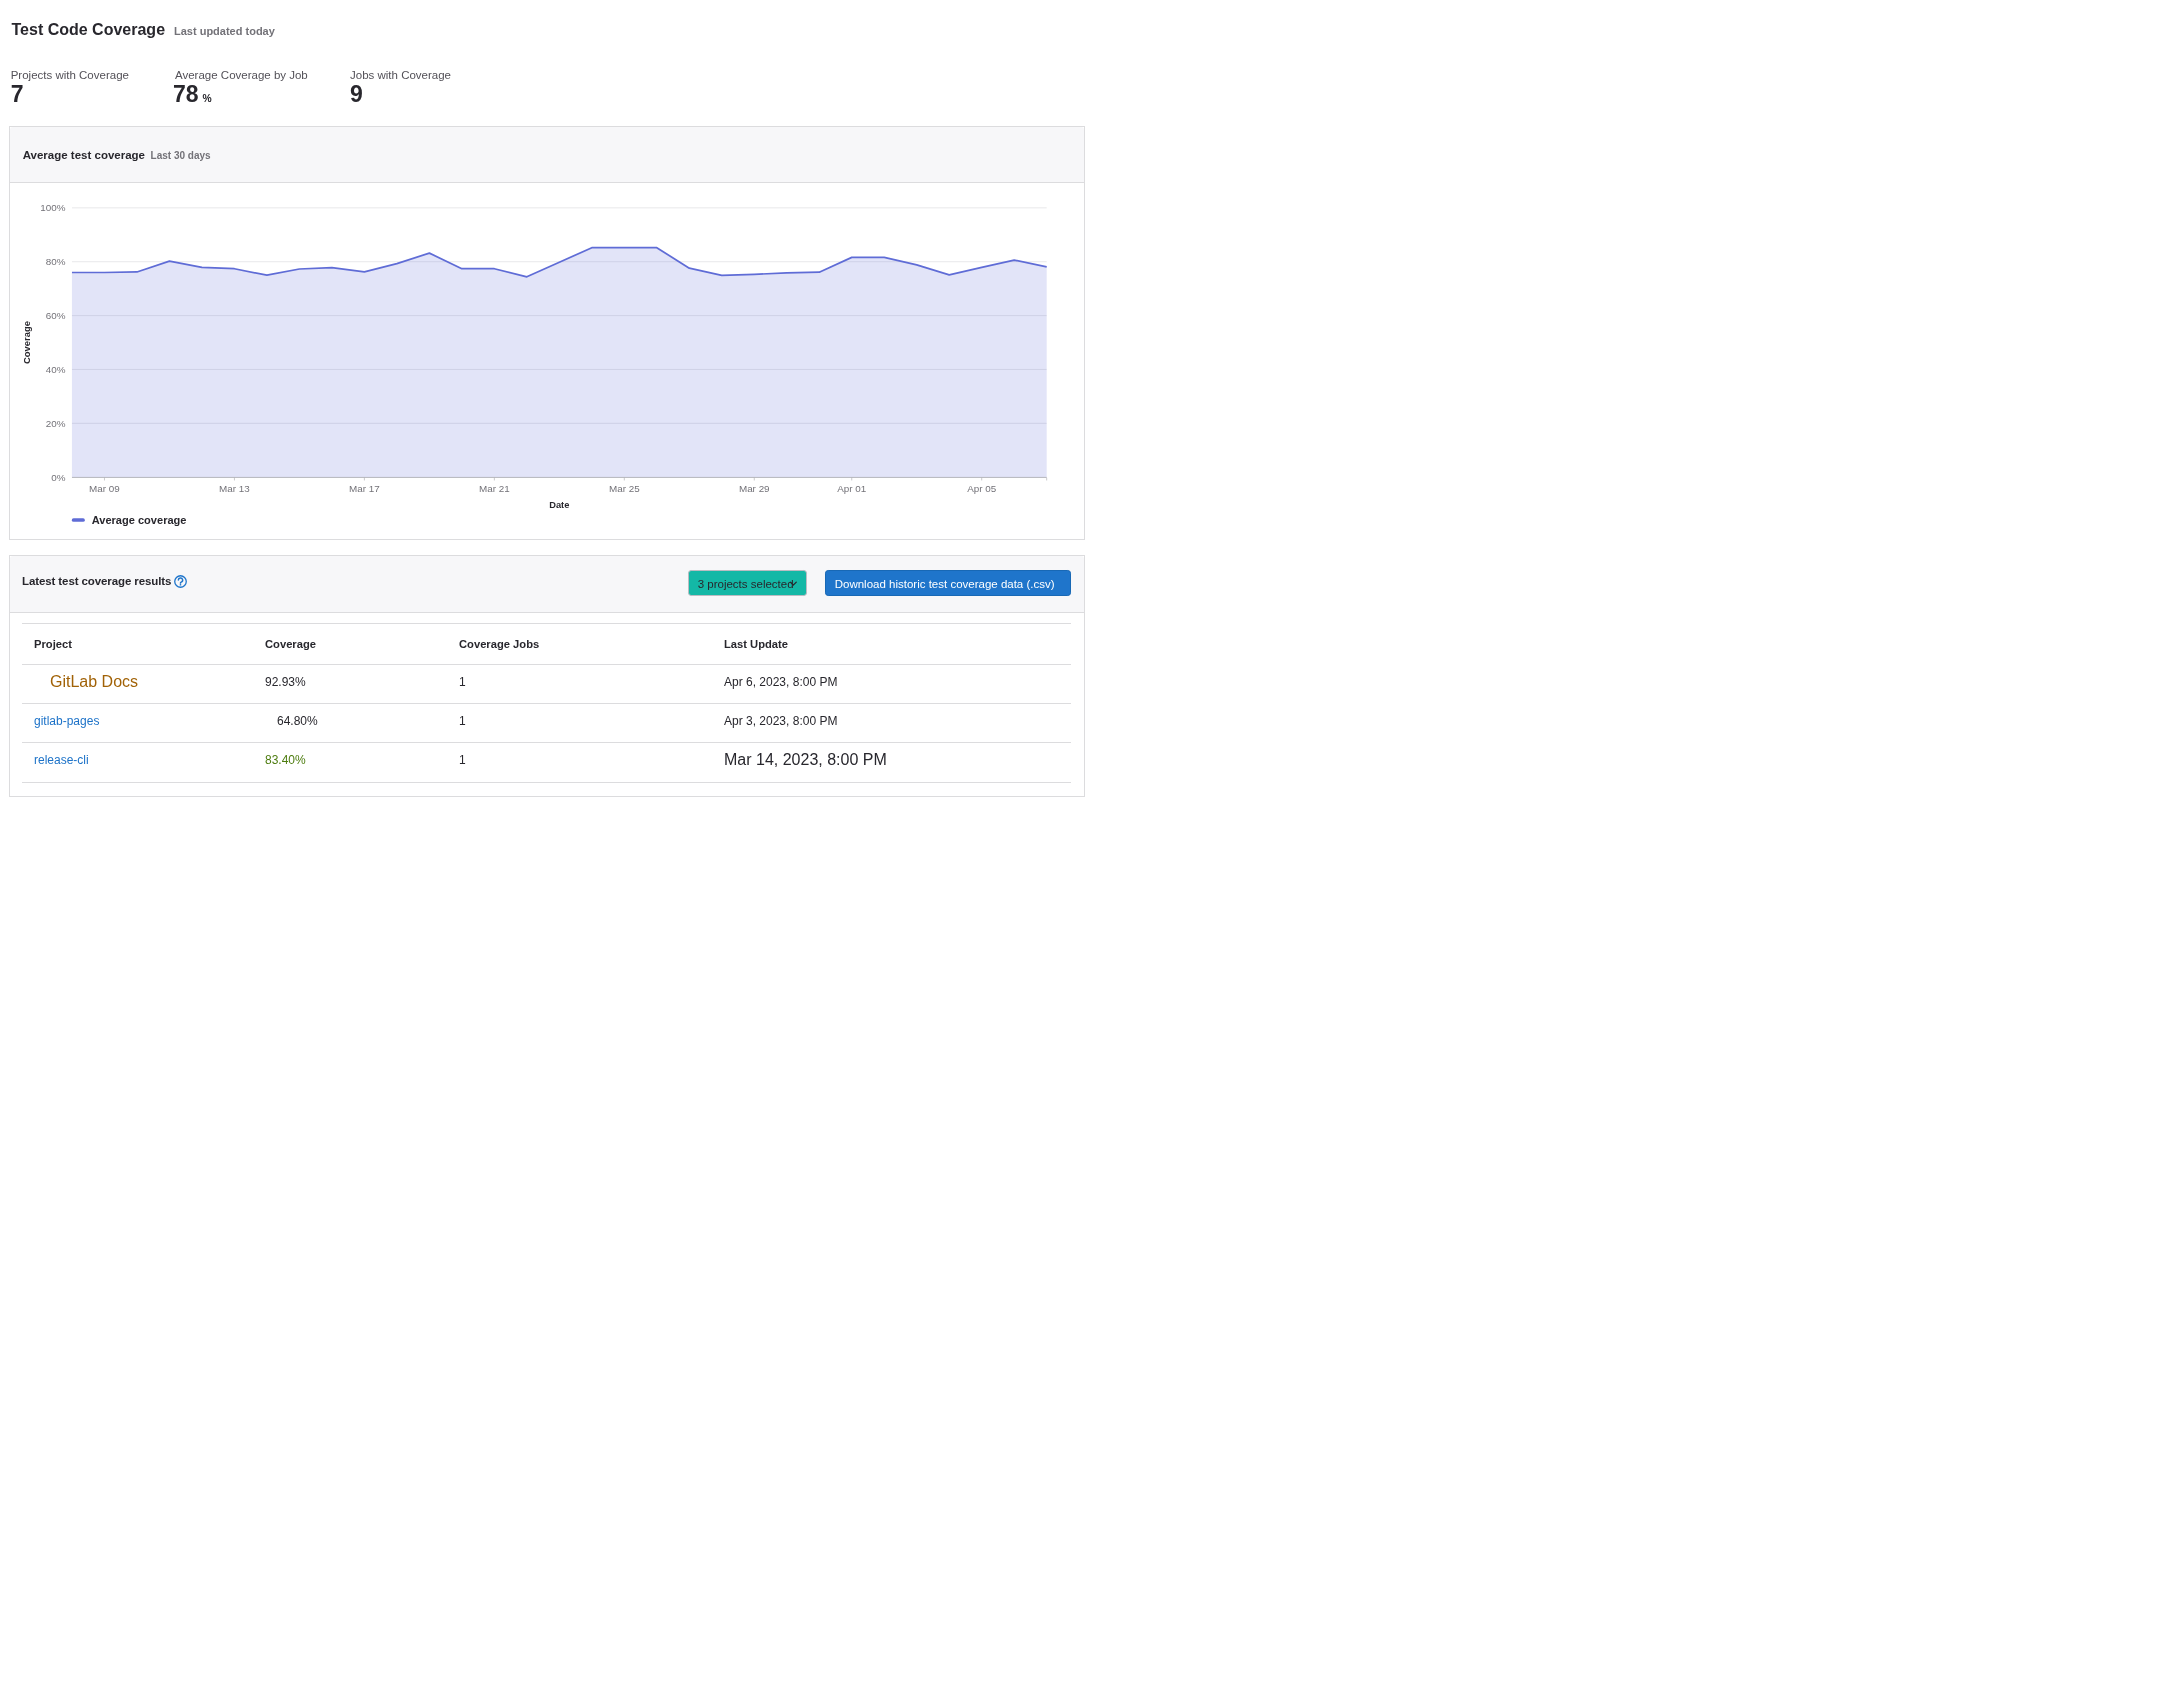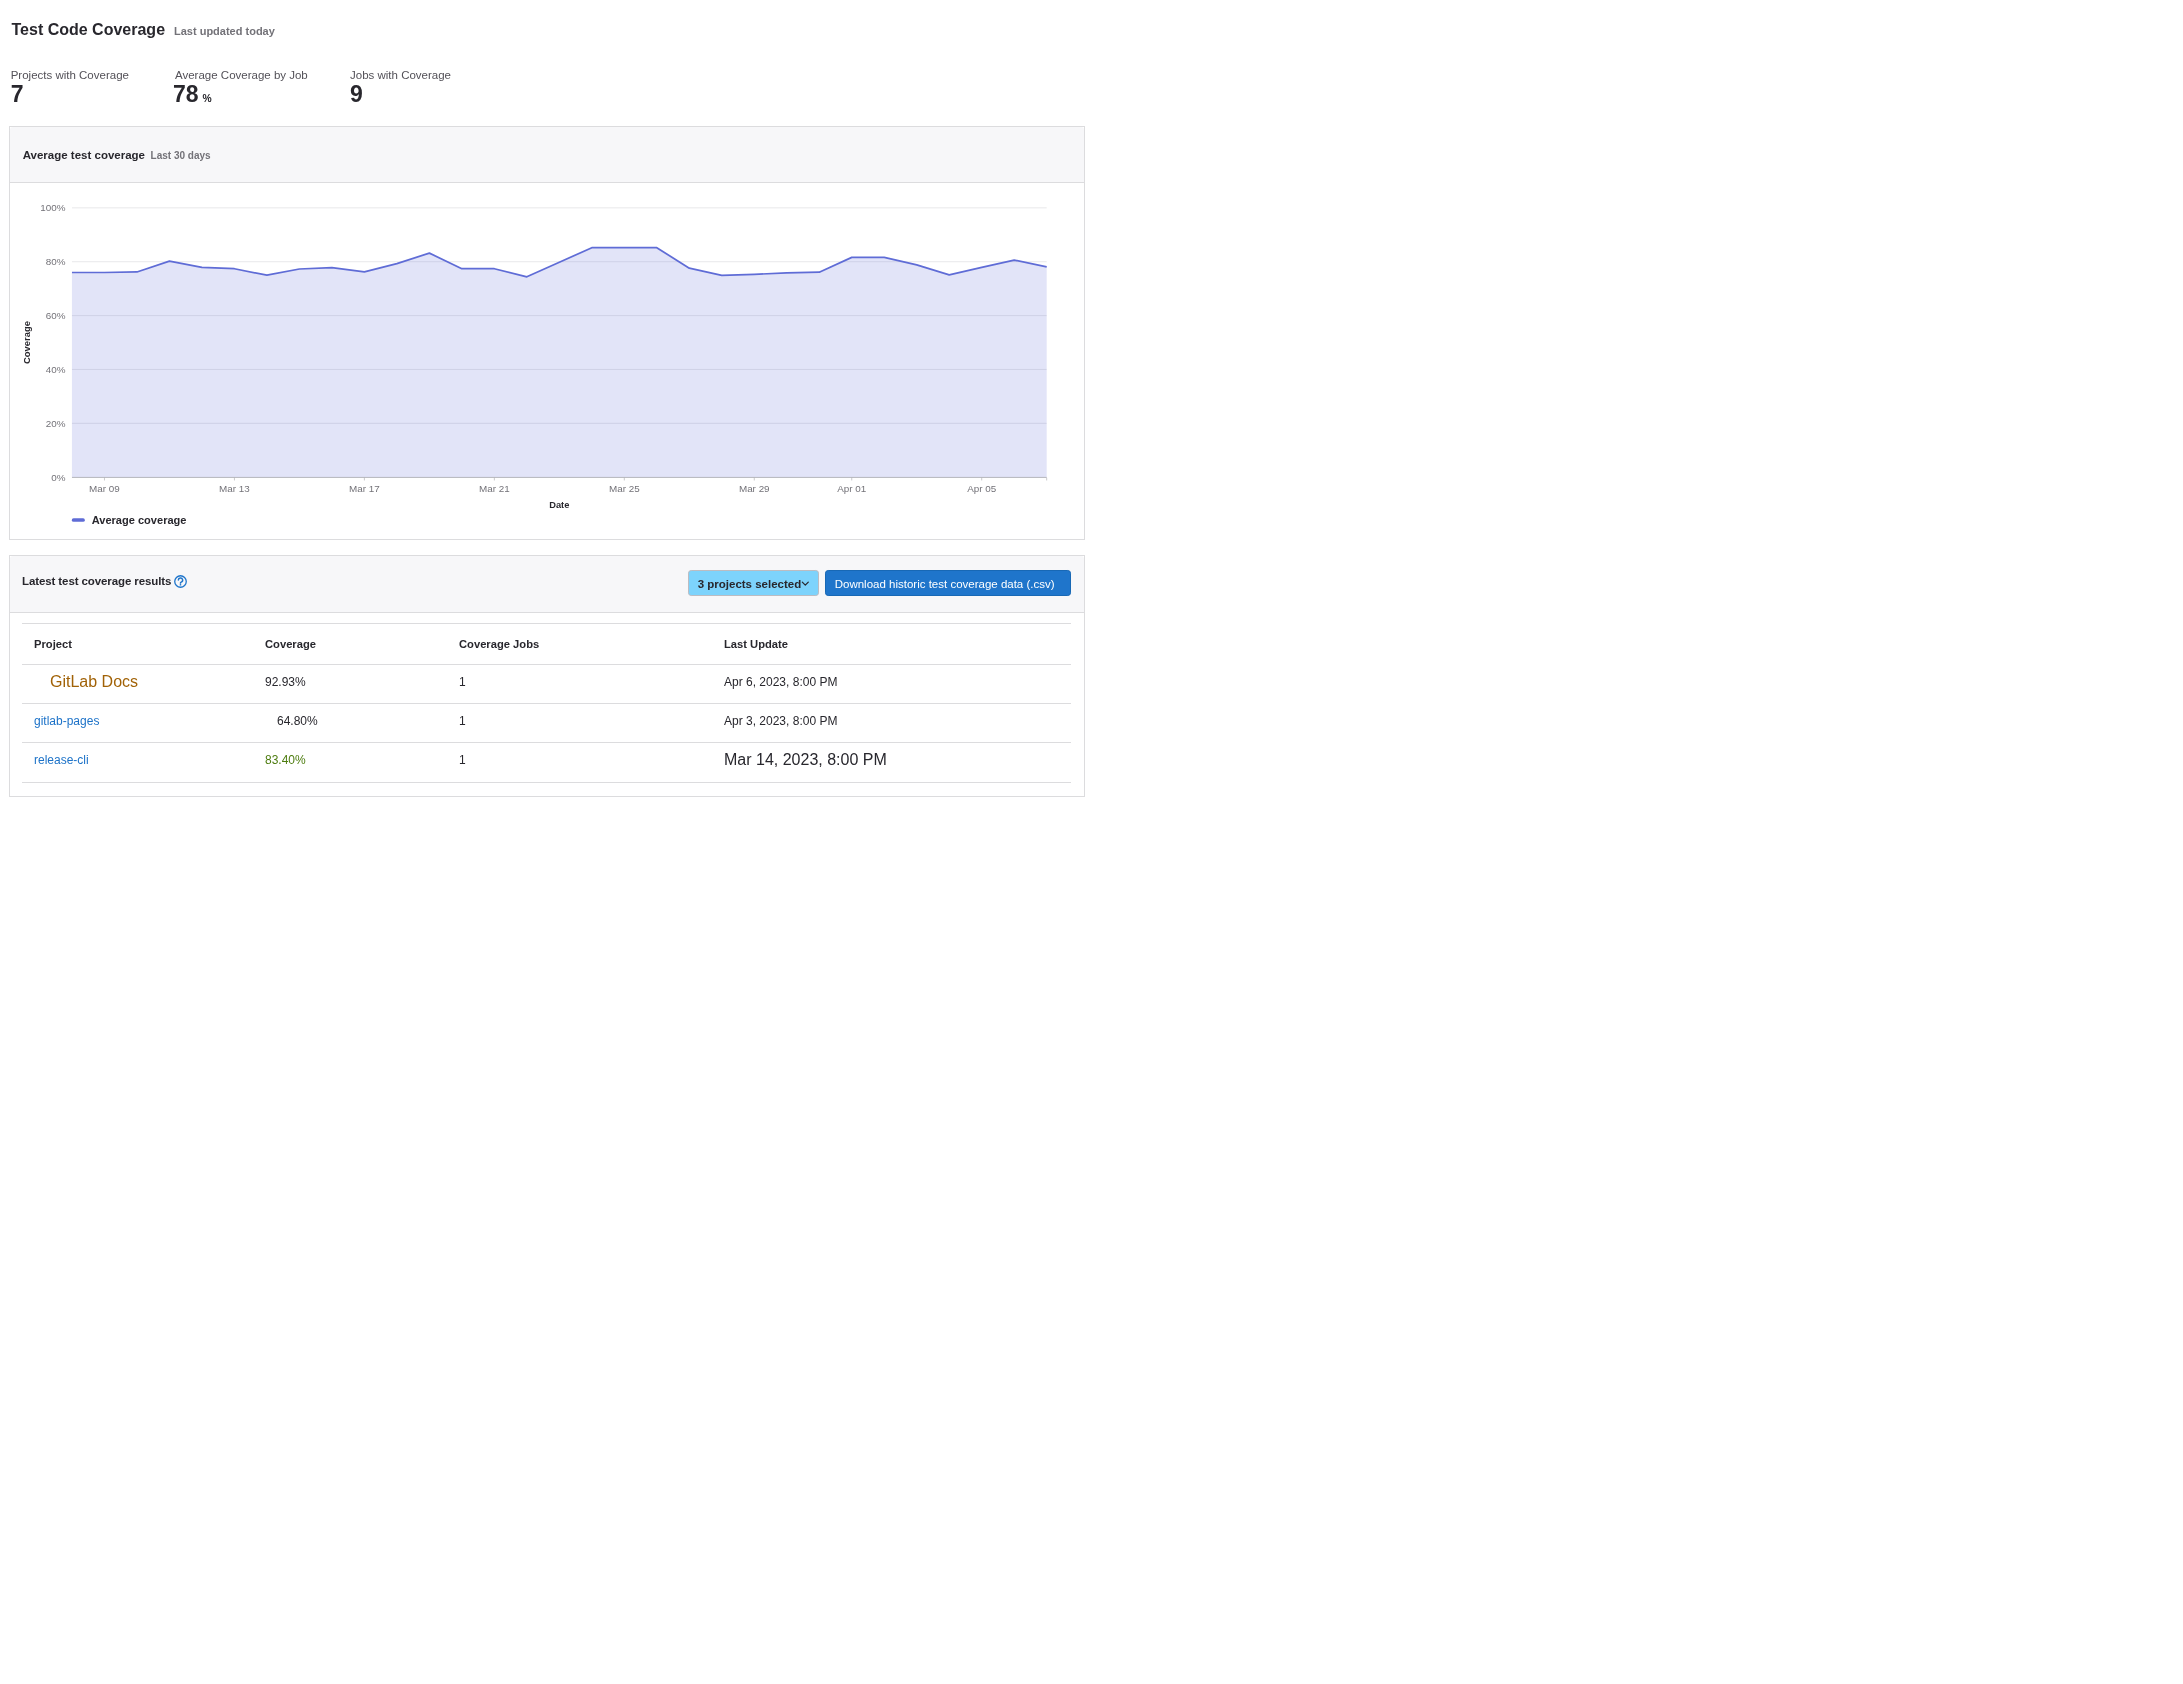--- a/index.html
+++ b/index.html
@@ -88,21 +88,21 @@
   <div class="card-head" style="height:57px;"></div>
 </div>
 
 <div class="abs" style="left:22px; top:577px; font-size:11.5px; font-weight:bold; color:#28272d; line-height:9.5px; letter-spacing:-0.1px;">Latest test coverage results</div>
 <svg class="abs" style="left:174px; top:575px;" width="13" height="13" viewBox="0 0 16 16">
   <circle cx="8" cy="8" r="7.1" fill="none" stroke="#1f75cb" stroke-width="1.6"></circle>
   <path d="M5.35 6.3 a2.65 2.65 0 1 1 3.55 2.5 c-0.6 0.22 -0.9 0.5 -0.9 1.05 v0.15" fill="none" stroke="#1f75cb" stroke-width="1.8" stroke-linecap="round"></path>
   <circle cx="8" cy="12" r="1.05" fill="#1f75cb"></circle>
 </svg>
 
-<div class="abs" style="left:688px; top:570px; width:131px; height:25.6px; border:0.8px solid #bcbcc2; border-radius:3.2px; background:#7dd3fc;font-weight:bold;">
+<div class="abs" style="left:688px; top:570px; width:119px; height:25.6px; border:0.8px solid #bcbcc2; border-radius:3.2px; background:#14b8a6;">
   <span class="abs" style="left:8.7px; top:6.7px; font-size:11.5px; color:#28272d; line-height:12px;">3 projects selected</span>
   <svg class="abs" style="right:6.3px; top:6.3px;" width="12.6" height="12.6" viewBox="0 0 16 16">
     <path d="M4.2 6.5 L8 10.3 L11.8 6.5" fill="none" stroke="#28272d" stroke-width="1.6" stroke-linecap="round" stroke-linejoin="round"></path>
   </svg>
 </div>
 
 <div class="abs" style="left:825px; top:570px; width:246px; height:25.6px; border:0.8px solid #1868b5; border-radius:3.2px; background:#1f75cb;">
   <span class="abs" style="left:8.7px; top:6.7px; font-size:11.5px; color:#fff; line-height:12px;text-align:right;">Download historic test coverage data (.csv)</span>
 </div>
 

